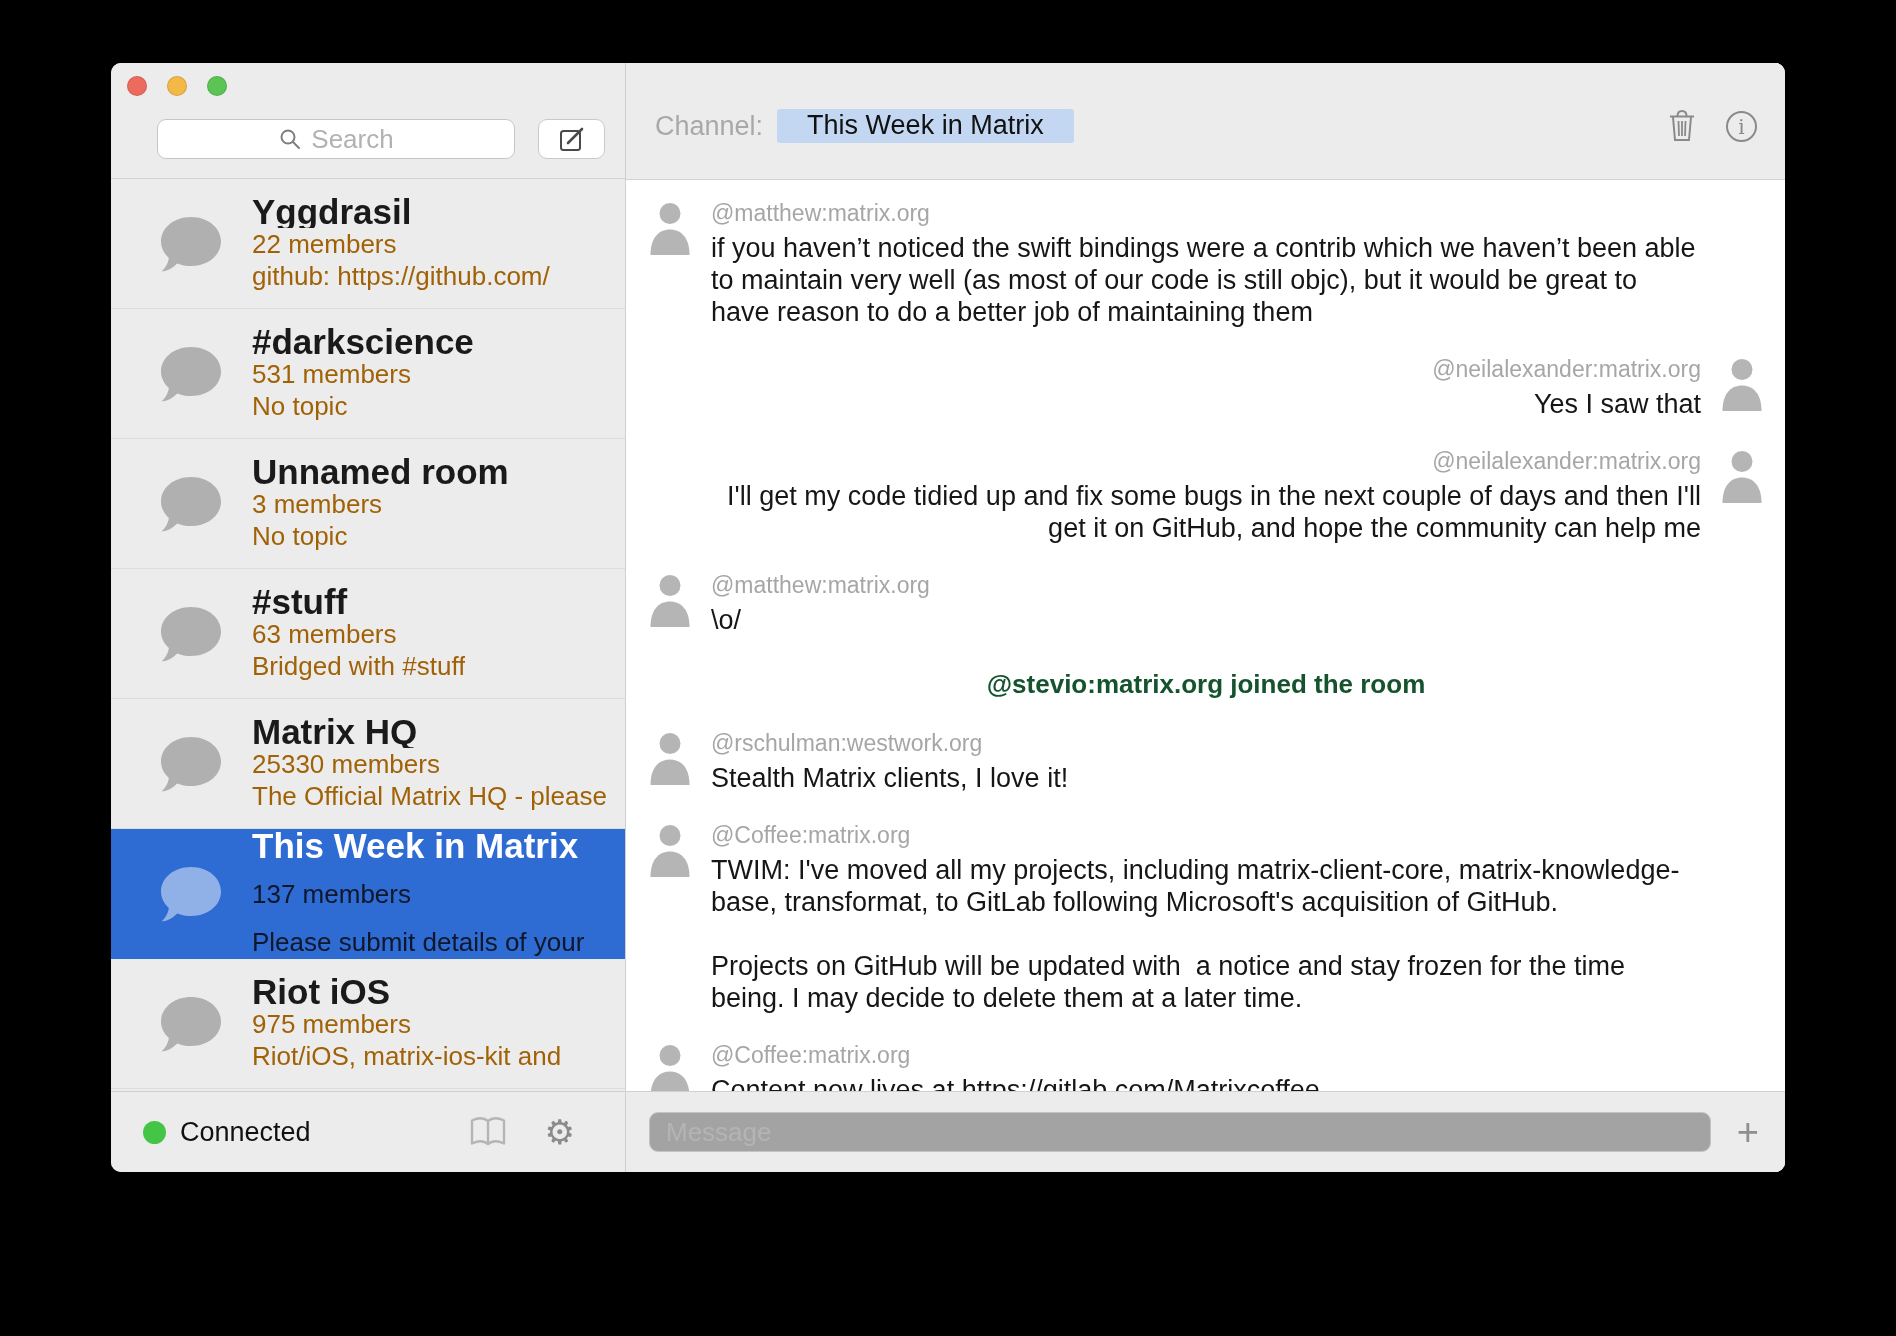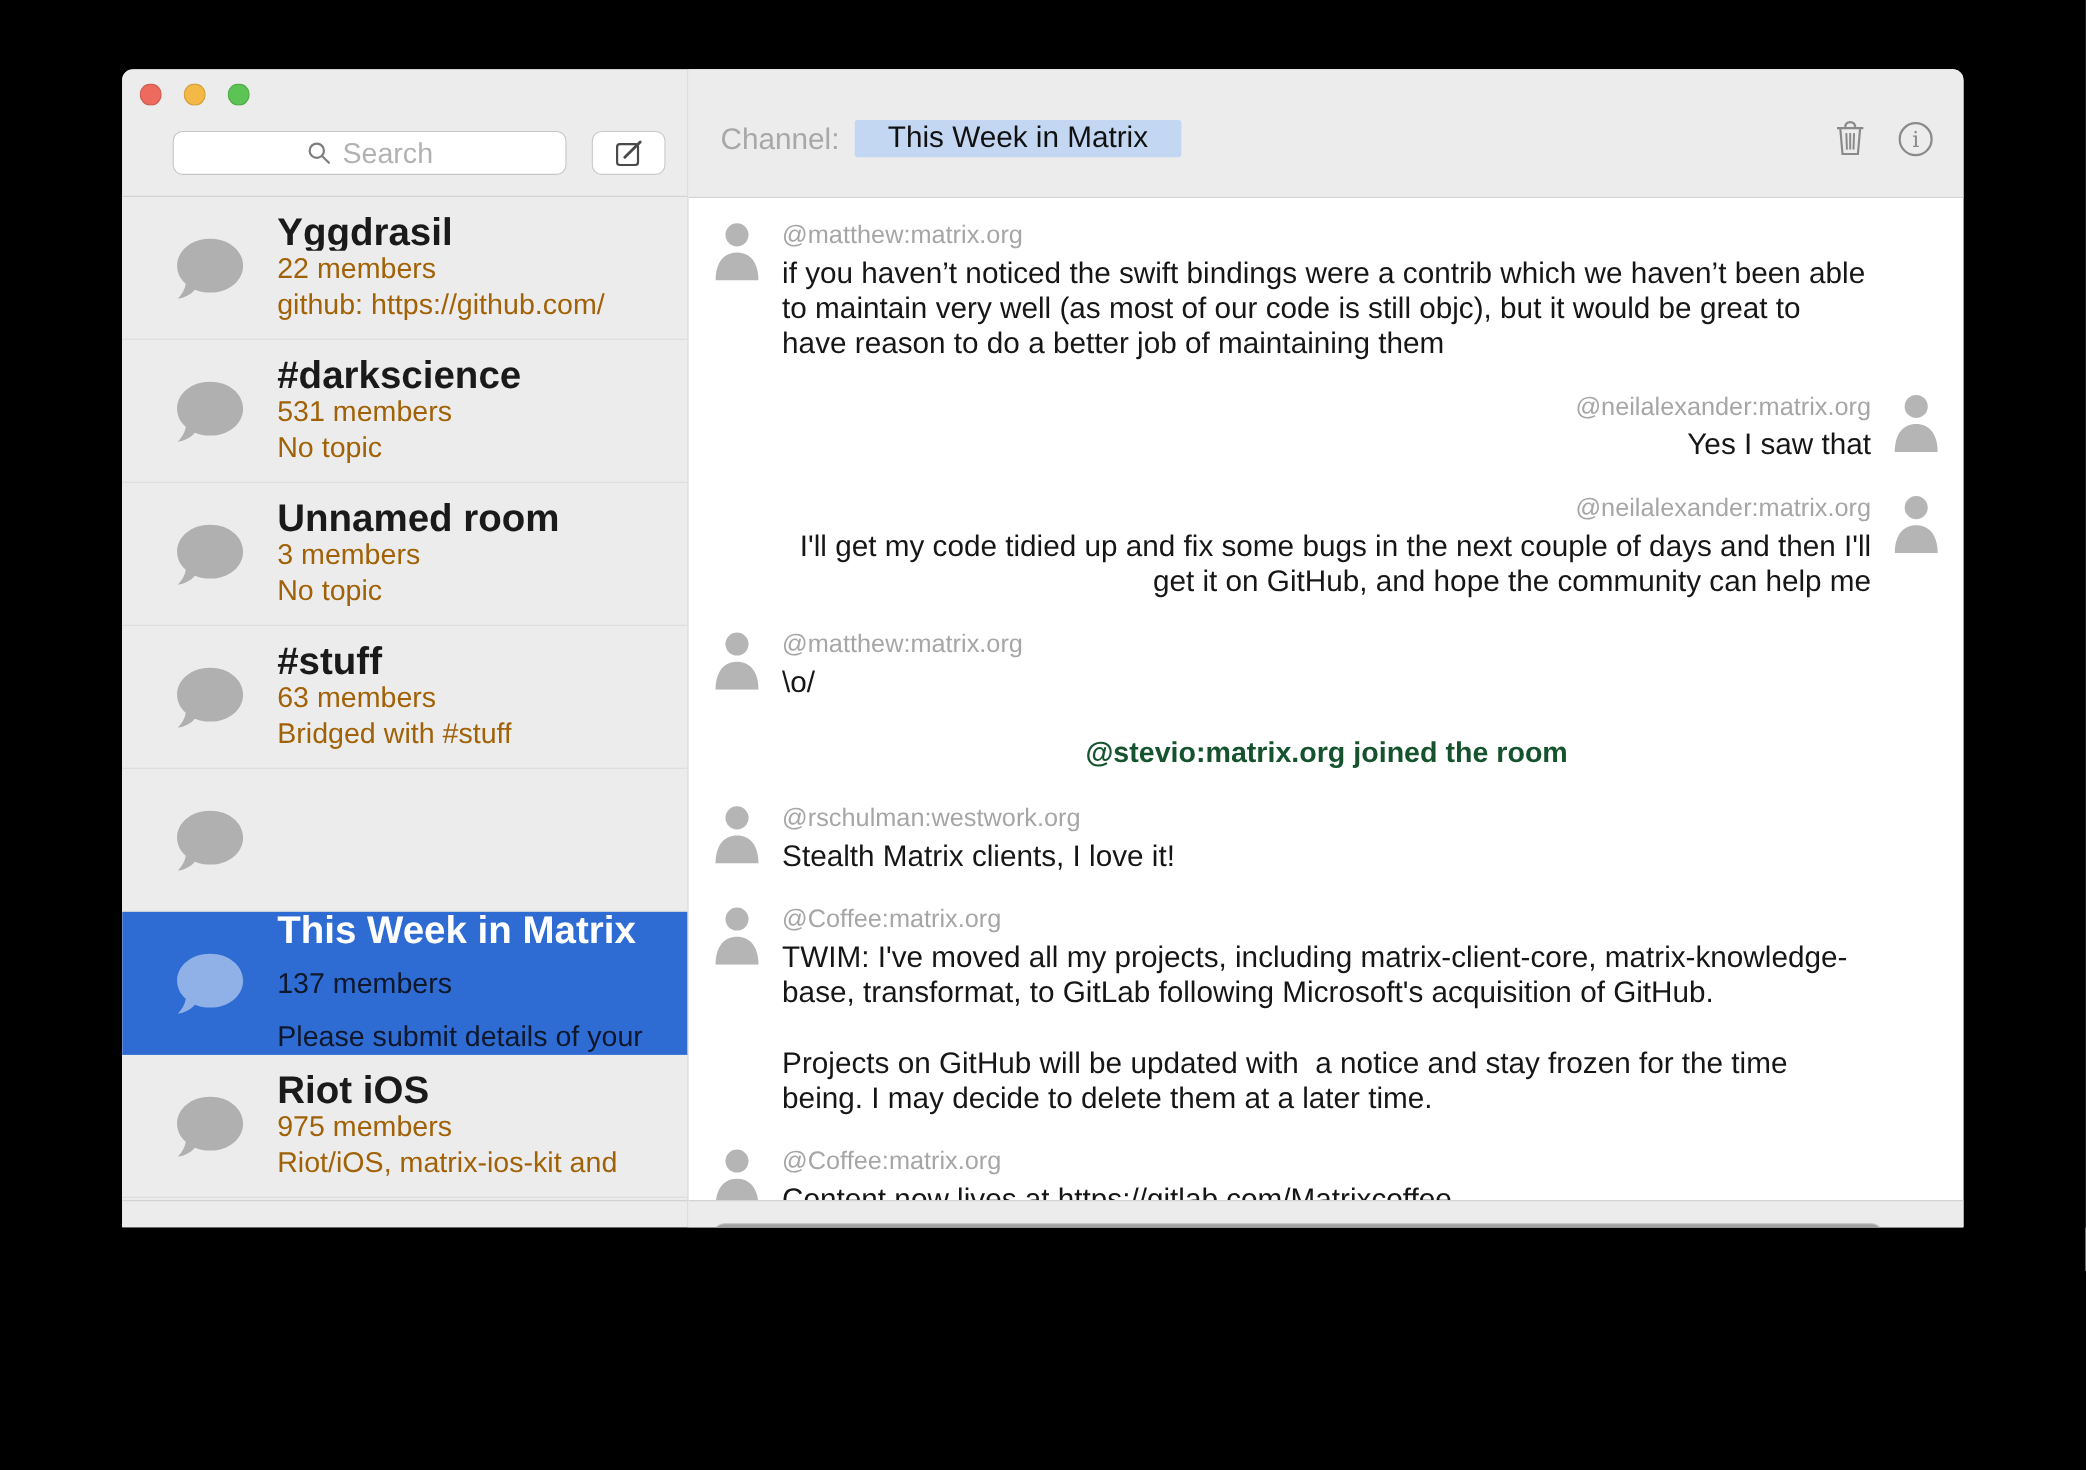--- a/index.html
+++ b/index.html
@@ -1,16 +1,16 @@
 <!DOCTYPE html>
 <html><head>
 <meta charset="utf-8">
 <style>
   html,body{margin:0;padding:0;background:#000;}
-  .stage{position:relative;width:1896px;height:1116px;background:#000;overflow:hidden;
+  .stage{position:relative;width:1896px;height:1336px;background:#000;overflow:hidden;
          font-family:"Liberation Sans",sans-serif;-webkit-font-smoothing:antialiased;}
   .window{position:absolute;left:111px;top:63px;width:1674px;height:1109px;border-radius:10px;
           background:#ececec;overflow:hidden;display:flex;box-shadow:0 28px 70px rgba(0,0,0,.6);}
 
   
   .sidebar{width:515px;flex:none;display:flex;flex-direction:column;box-sizing:border-box;
            border-right:1px solid #cfcfcf;background:#ececec;}
   .titlebar{height:116px;flex:none;position:relative;border-bottom:1px solid #d2d2d2;box-sizing:border-box;}
   .traffic{position:absolute;left:16px;top:13px;display:flex;gap:20px;}
   .light{width:20px;height:20px;border-radius:50%;}
@@ -154,20 +154,25 @@
       <div class="room-sub room-topic">Bridged with #stuff</div>
     </div>
   </div>
 
   <div class="room">
     <div class="bubble">
       <svg viewBox="0 0 68 68">
         <path fill="currentColor" d="M34 7 C51.2 7 64 18 64 31.5 C64 45 51.2 56 34 56 C29 56 24.3 55.1 20.2 53.4 C16.2 58 10.6 60.8 4.6 61.6 C8.6 57.6 11.2 52.9 11.9 48 C7 43.6 4 37.9 4 31.5 C4 18 16.8 7 34 7 Z"></path>
       </svg>
     </div>
+    <div class="room-texts">
+      <div class="room-title">Matrix HQ</div>
+      <div class="room-sub room-members">25330 members</div>
+      <div class="room-sub room-topic">The Official Matrix HQ - please</div>
+    </div>
   </div>
 
   <div class="room selected">
     <div class="bubble">
       <svg viewBox="0 0 68 68">
         <path fill="currentColor" d="M34 7 C51.2 7 64 18 64 31.5 C64 45 51.2 56 34 56 C29 56 24.3 55.1 20.2 53.4 C16.2 58 10.6 60.8 4.6 61.6 C8.6 57.6 11.2 52.9 11.9 48 C7 43.6 4 37.9 4 31.5 C4 18 16.8 7 34 7 Z"></path>
       </svg>
     </div>
     <div class="room-texts">
       <div class="room-title">This Week in Matrix</div>

